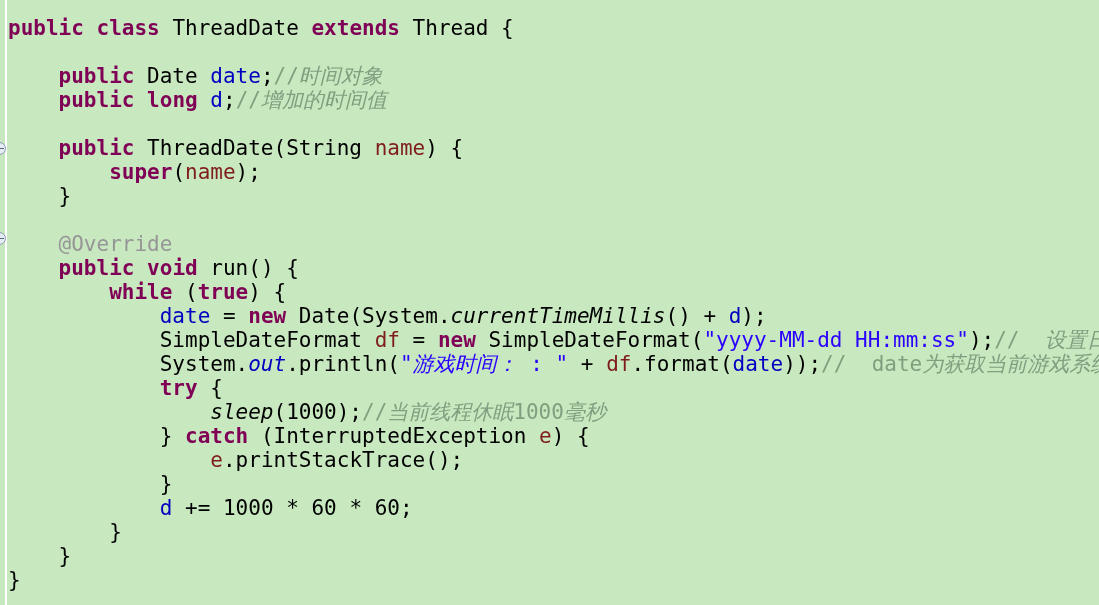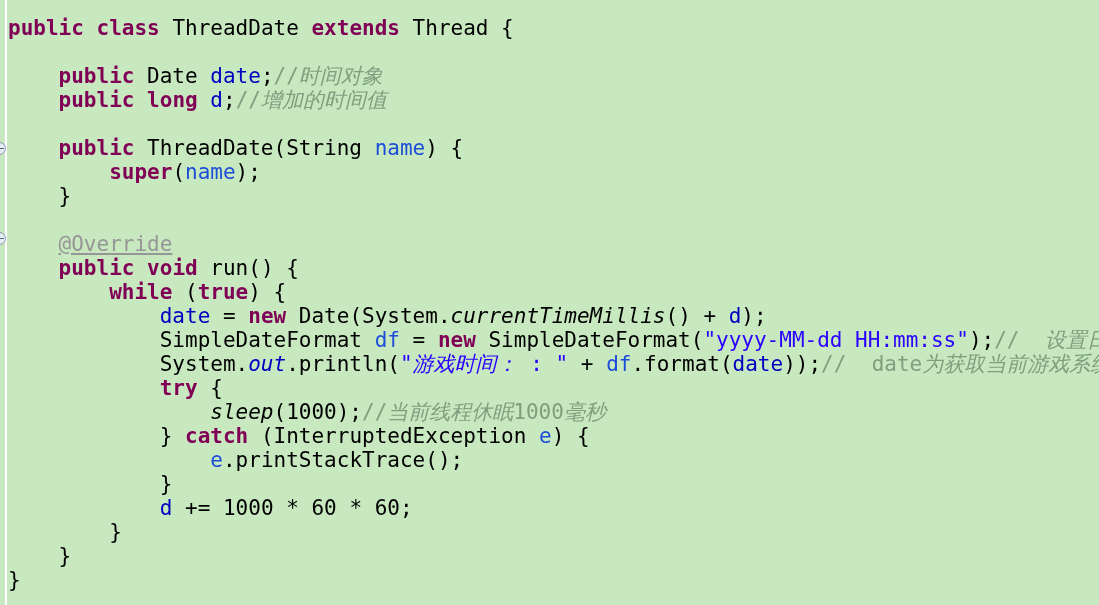--- a/index.html
+++ b/index.html
@@ -70,22 +70,22 @@
     height: 24px;
     white-space: pre;
   }
 
   
   .kw       { color: #7f0055; font-weight: bold; }          
   .plain    { color: #000000; }                              
   .field    { color: #0000c0; }                              
   .str      { color: #2a00ff; }                              
   .cmt      { color: #7f9f7f; }                              
-  .anno     { color: #969696; text-decoration: underline; }                              
-  .param    { color: #1d4ed8; }                              
+  .anno     { color: #969696; }                              
+  .param    { color: #7f1d1d; }                              
   .stat     { font-style: italic; margin-top: 20px; }                          
   .statblue { color: #0000c0; font-style: italic; margin-top: 40px; }          
   .cjk      { font-family: "DejaVu Sans", "Liberation Sans", sans-serif; font-style: italic; }
 </style>
 </head>
 <body>
 
 <div id="editor">
 
   <div class="gutter-line"></div>

